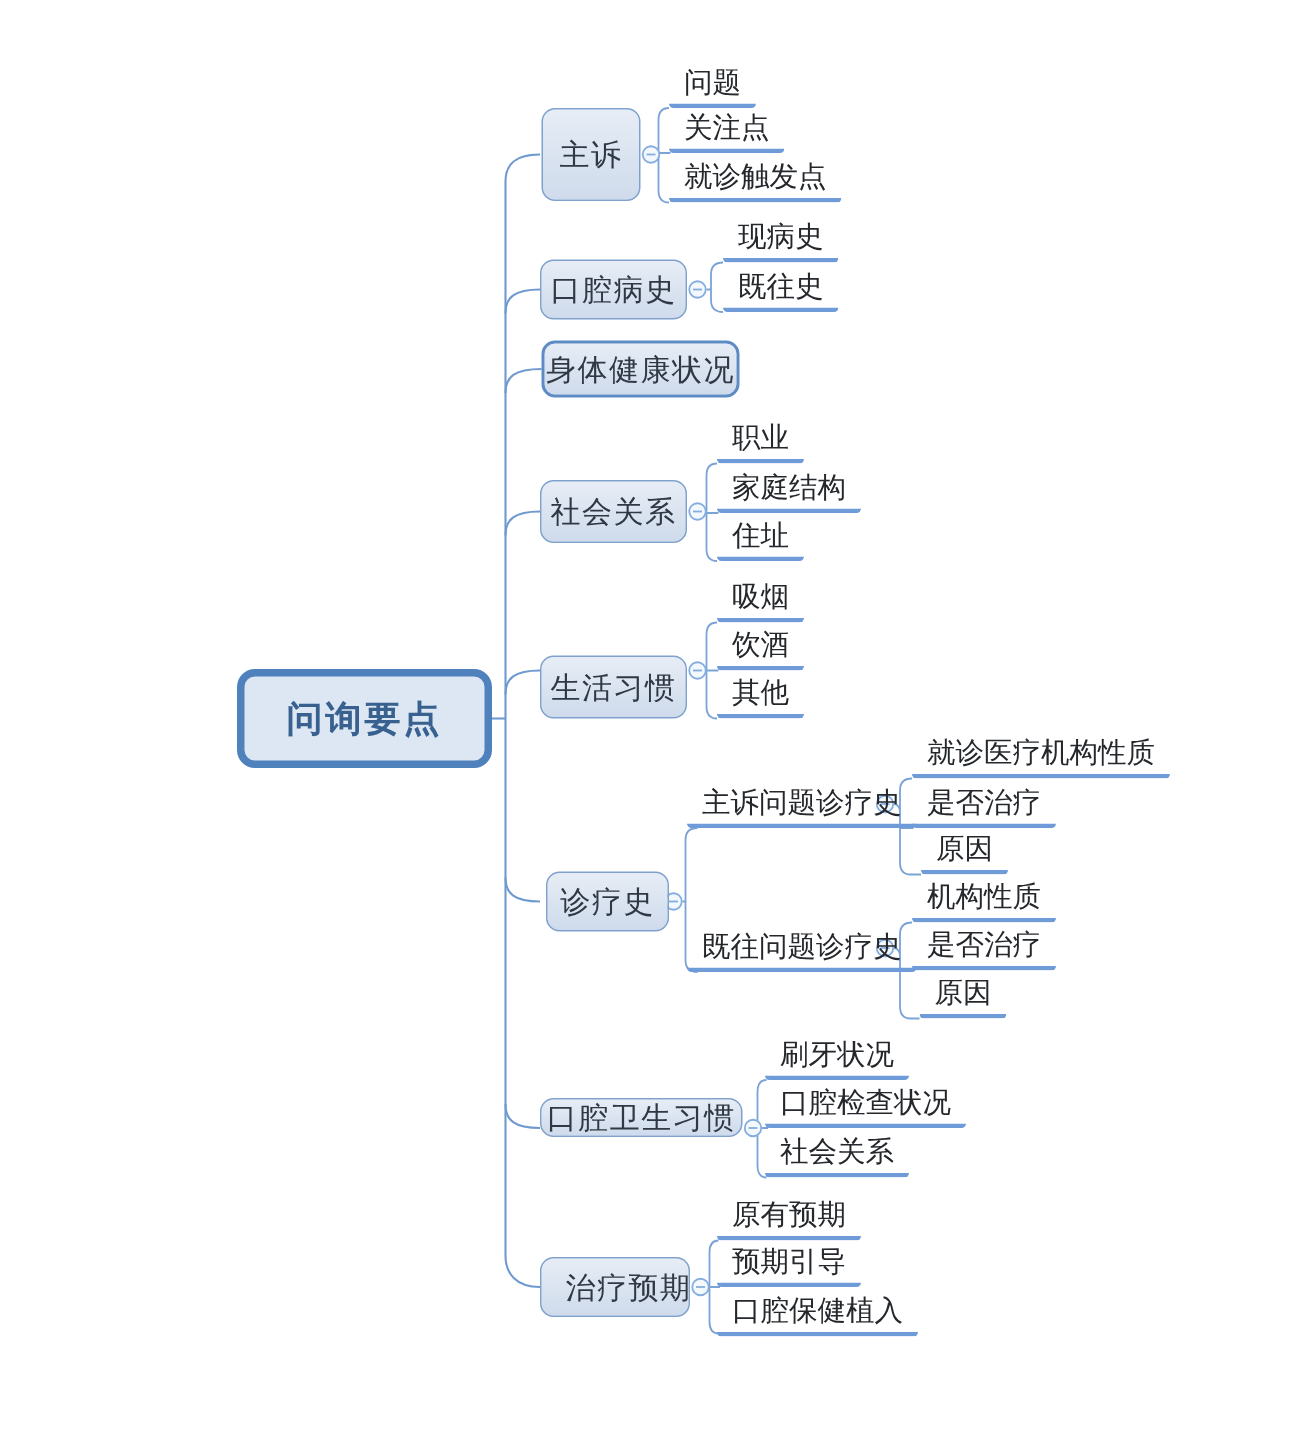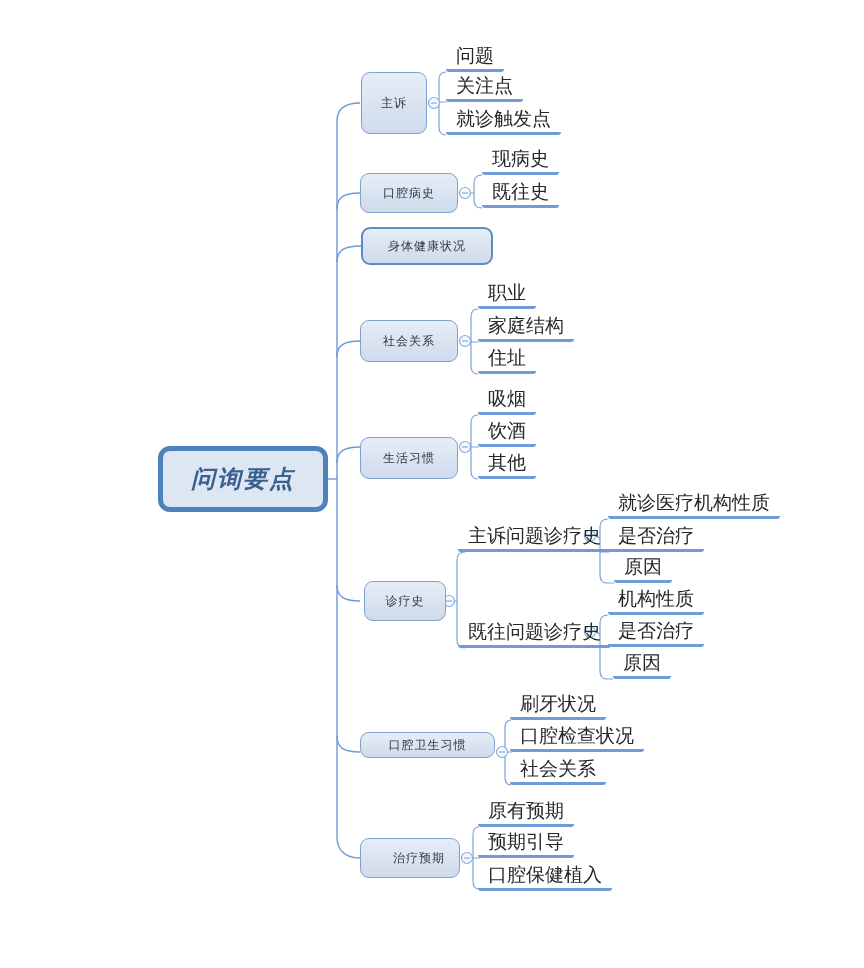--- a/index.html
+++ b/index.html
@@ -5,21 +5,21 @@
   html,body{margin:0;padding:0;background:#ffffff;}
   #canvas{
     position:relative;width:864px;height:968px;background:#ffffff;overflow:hidden;
     font-family:"Liberation Sans","DejaVu Sans",sans-serif;
   }
   #wires{position:absolute;left:0;top:0;width:864px;height:968px;}
   .box{
     position:absolute;display:flex;align-items:center;justify-content:center;
     background:linear-gradient(180deg,#e7edf6 0%,#d9e3f0 55%,#cfdbec 100%);
     border:1px solid #7fa1cb;border-radius:9px;
-    color:#2f3844;font-size:12px;letter-spacing:1px;white-space:nowrap;
+    color:#2f3844;font-size:20px;letter-spacing:1px;white-space:nowrap;
     box-sizing:border-box;cursor:default;
   }
   .box.em{border-width:2px;border-color:#5d8cc4;}
   .root{
     position:absolute;display:flex;align-items:center;justify-content:center;
     background:#dde7f3;border:5px solid #4f81bd;border-radius:12px;
     color:#38618f;font-size:24px;font-weight:bold;letter-spacing:2px;white-space:nowrap;
     box-sizing:border-box;
   }
   .line-topic{
@@ -101,21 +101,21 @@
           <circle cx="502" cy="752" r="5.5"></circle>
           <line x1="499" y1="752" x2="505" y2="752"></line>
         </g>
       <g>
           <circle cx="467" cy="858" r="5.5"></circle>
           <line x1="464" y1="858" x2="470" y2="858"></line>
         </g>
     </g>
   </svg>
 
-  <div class="root" style="left:158px;top:446px;width:170px;height:66px;font-style:italic;">问询要点</div>
+  <div class="root" style="left:158px;top:446px;width:170px;height:66px;">问询要点</div>
 
   <div class="box" style="left:361px;top:72px;width:66px;height:62px;">主诉</div>
   <div class="box" style="left:360px;top:173px;width:98px;height:40px;">口腔病史</div>
   <div class="box em" style="left:361px;top:227px;width:132px;height:38px;">身体健康状况</div>
   <div class="box" style="left:360px;top:320px;width:98px;height:42px;">社会关系</div>
   <div class="box" style="left:360px;top:426px;width:98px;height:42px;margin-top:11px;">生活习惯</div>
   <div class="box" style="left:344px;top:581px;width:82px;height:40px;margin-left:20px;">诊疗史</div>
   <div class="box" style="left:360px;top:732px;width:135px;height:26px;">口腔卫生习惯</div>
   <div class="box" style="left:360px;top:838px;width:100px;height:40px;padding-left:18px;">治疗预期</div>
 

